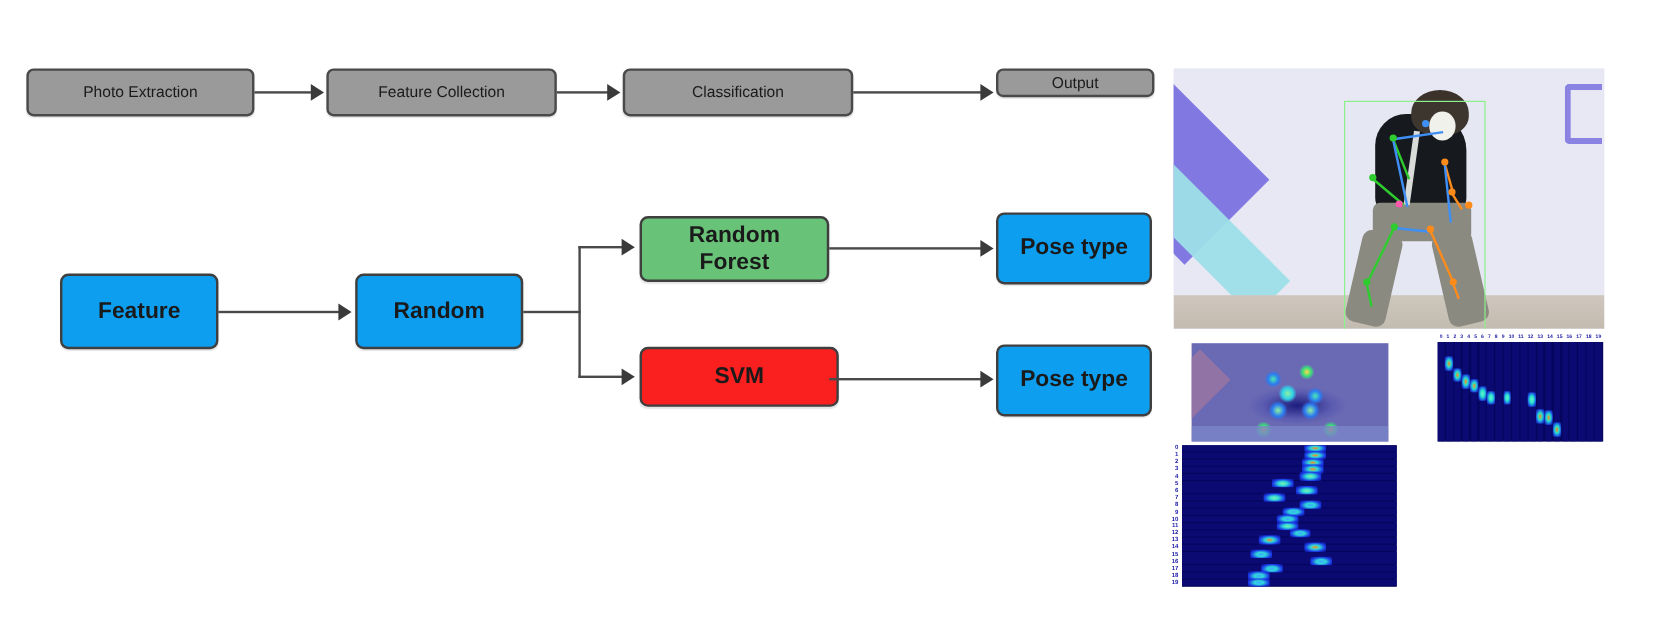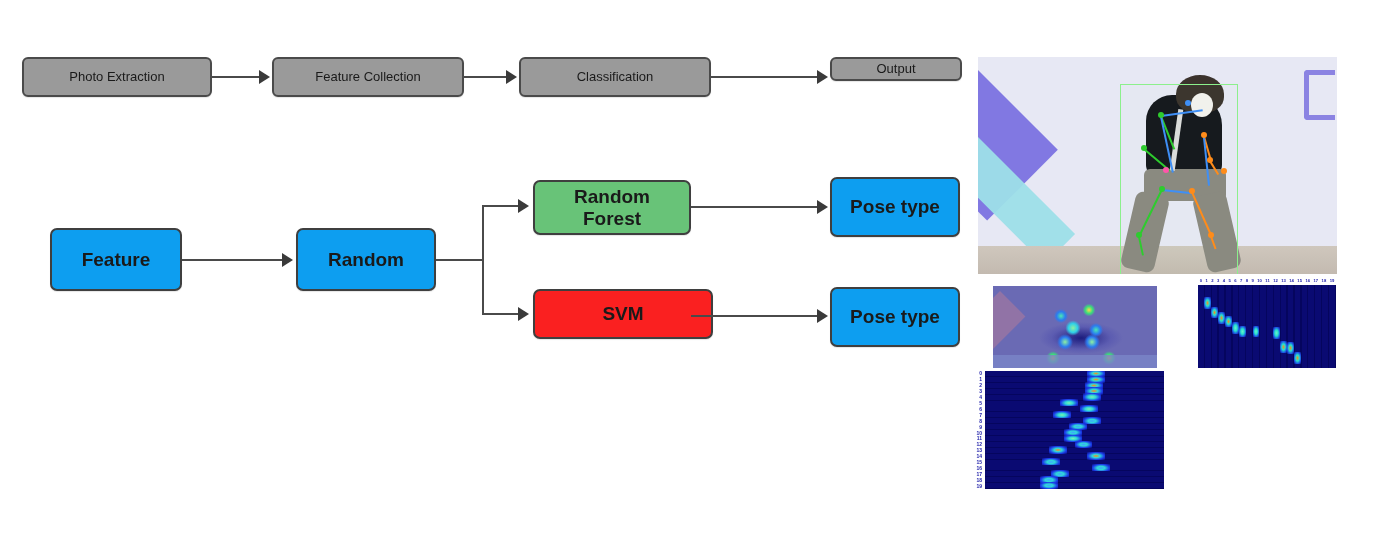--- a/index.html
+++ b/index.html
@@ -80,21 +80,21 @@
 
     <div class="line hline" style="left:711px;top:76px;width:108px;"></div>
     <div class="arrow" style="left:817px;top:70px;"></div>
   </div>
 
   <div>
     <div class="node blue" style="left:50px;top:228px;width:132px;height:63px;">Feature</div>
     <div class="node blue" style="left:296px;top:228px;width:140px;height:63px;">Random</div>
     <div class="node green" style="left:533px;top:180px;width:158px;height:55px;">Random
 Forest</div>
-    <div class="node red" style="left:533px;top:289px;width:180px;height:50px;">SVM</div>
+    <div class="node red" style="left:533px;top:289px;width:166px;height:50px;">SVM</div>
     <div class="node blue" style="left:830px;top:177px;width:130px;height:60px;">Pose type</div>
     <div class="node blue" style="left:830px;top:287px;width:130px;height:60px;">Pose type</div>
 
     <div class="line hline" style="left:182px;top:259px;width:102px;"></div>
     <div class="arrow" style="left:282px;top:253px;"></div>
 
     <div class="line hline" style="left:436px;top:259px;width:48px;"></div>
     <div class="line vline" style="left:482px;top:205px;height:110px;"></div>
     <div class="line hline" style="left:482px;top:205px;width:38px;"></div>
     <div class="arrow" style="left:518px;top:199px;"></div>

